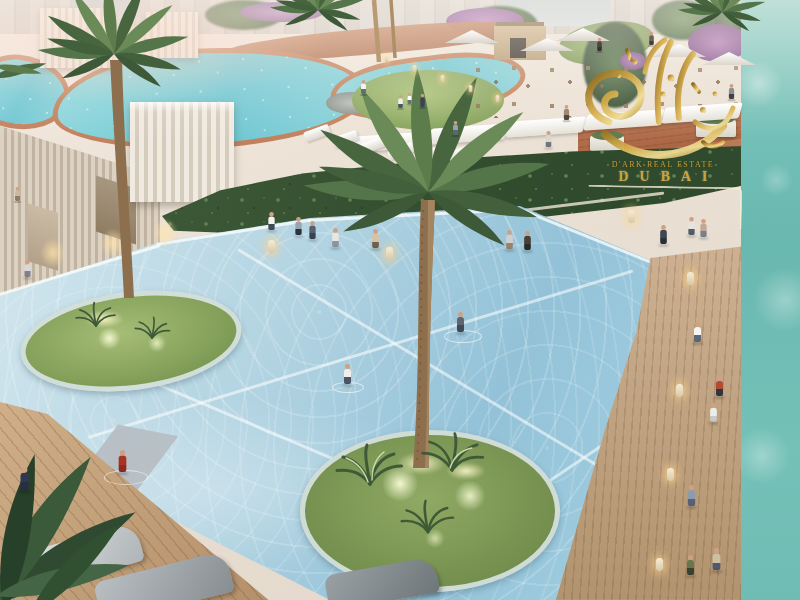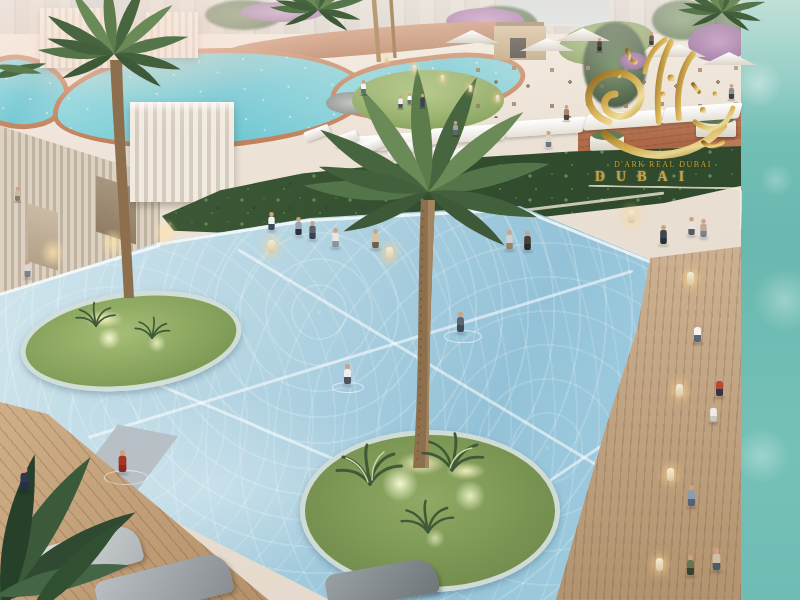--- a/index.html
+++ b/index.html
@@ -174,21 +174,21 @@
   .wall-light{width:26px;height:30px;border-radius:50%;z-index:11;
     background:radial-gradient(rgba(255,228,170,.8),transparent 70%);filter:blur(1px);}
   
   .palms{left:0;top:0;width:800px;height:600px;z-index:20;pointer-events:none;}
   
   .wm{z-index:50;}
   .wm-svg{left:575px;top:26px;width:175px;height:142px;opacity:.95;}
   .wm-line1{left:584px;top:160px;width:158px;text-align:center;z-index:51;
     font-family:"Liberation Serif",serif;font-size:8px;letter-spacing:1.5px;
     color:#c89f37;text-shadow:0 0 2px rgba(50,35,0,.55);white-space:nowrap;}
-  .wm-line2{left:584px;top:169px;width:158px;text-align:left;z-index:51;
+  .wm-line2{left:584px;top:169px;width:158px;text-align:center;z-index:51;
     font-family:"Liberation Serif",serif;font-size:14px;font-weight:bold;letter-spacing:11px;
     text-indent:11px;color:#c9a23a;text-shadow:0 0 2px rgba(255,250,220,.5),0 1px 1px rgba(60,40,0,.5);}
   .wm-rail{left:588px;top:186px;width:152px;height:40px;z-index:49;opacity:.9;
     border-top:2px solid rgba(250,243,220,.85);border-right:2px solid rgba(250,243,220,.8);
     border-radius:0 6px 0 0;transform:rotate(1deg);}
 </style>
 </head>
 <body>
 
 <div class="stage">
@@ -419,18 +419,18 @@
     </g>
     <g fill="url(#gold)">
       <circle cx="96" cy="52" r="3.4"></circle>
         <circle cx="88" cy="68" r="2.6"></circle>
       <circle cx="60" cy="36" r="2.6"></circle>
         <circle cx="128" cy="84" r="3"></circle>
       <circle cx="140" cy="68" r="2.4"></circle>
         <circle cx="44" cy="50" r="2.2"></circle>
     </g>
   </svg>
-  <div class="wm wm-line1">D'ARK REAL DUBAI</div>
+  <div class="wm wm-line1">D'ARK REAL ESTATE</div>
   <div class="wm wm-line2">DUBAI</div>
   <div class="wm-rail"></div>
 
   <div class="haze"></div>
 </div>
 
 </body></html>

